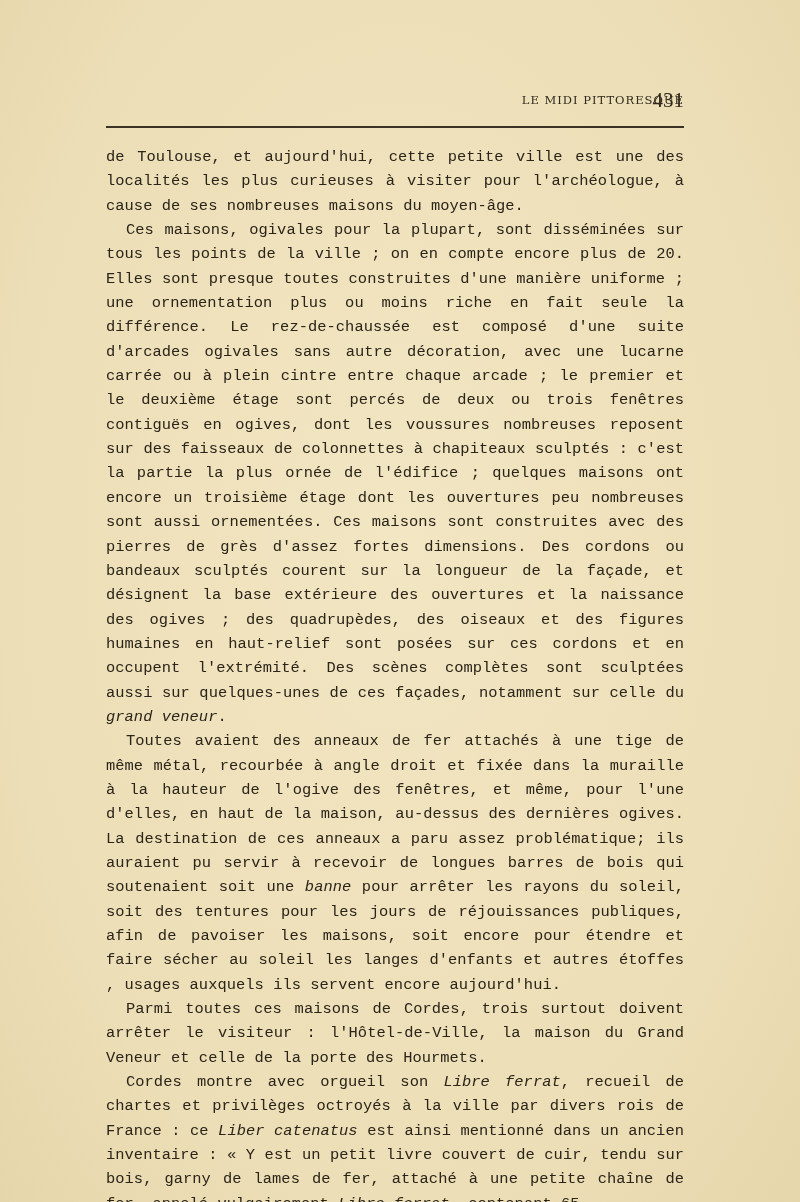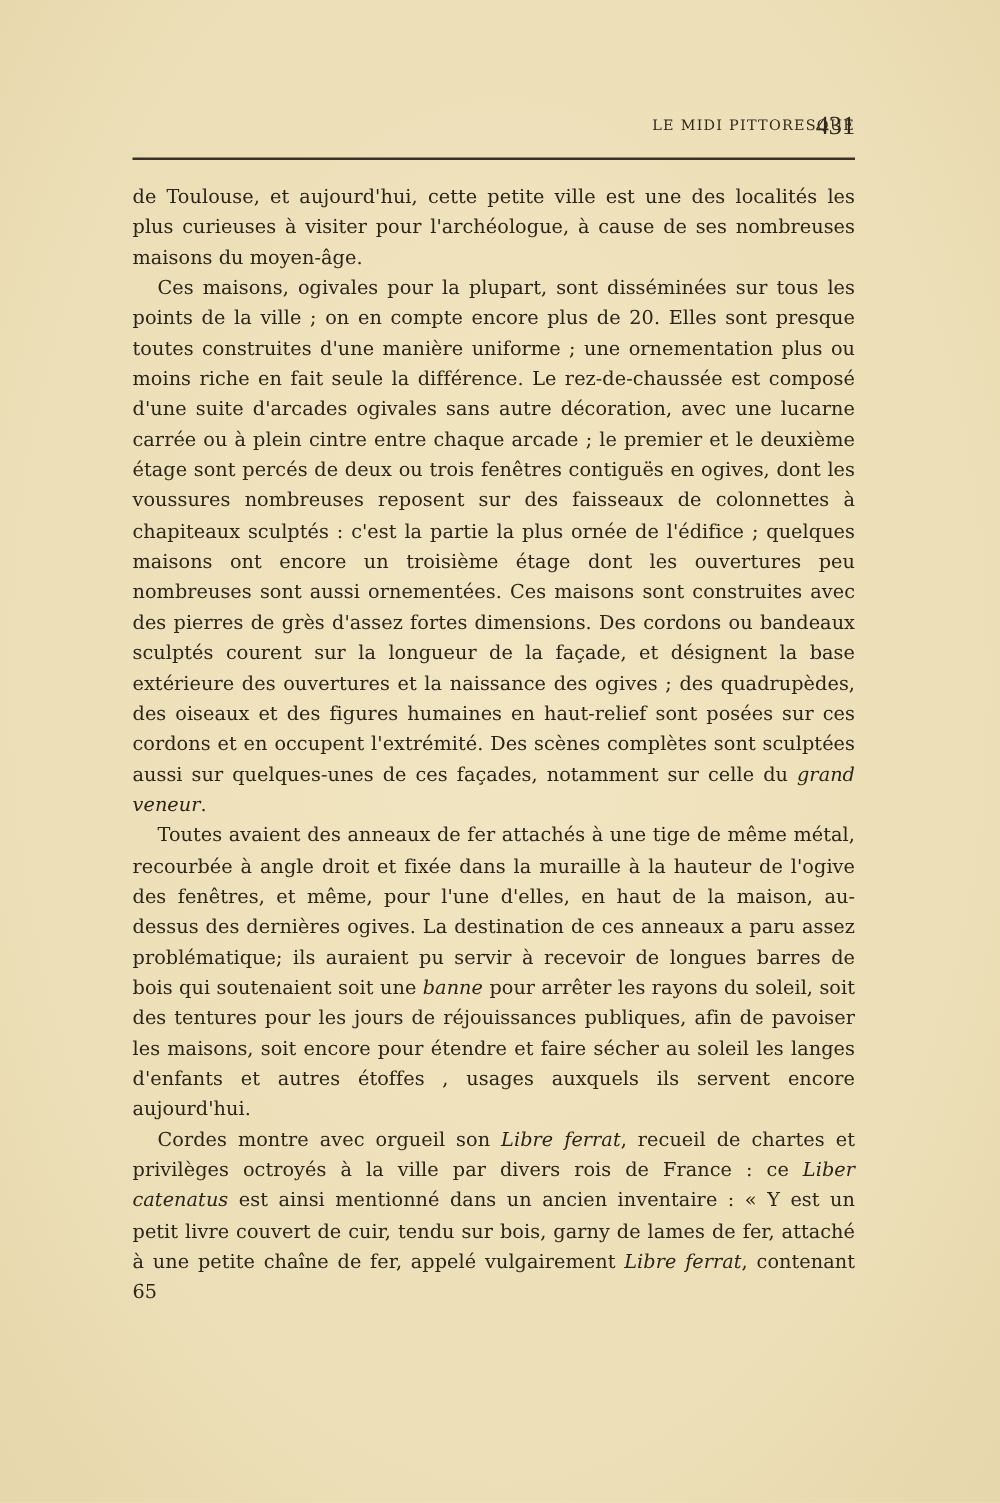--- a/index.html
+++ b/index.html
@@ -30,32 +30,33 @@
   .rule {
     height:2px; background:#3a3224; margin-top:12px; margin-left:0; width:578px;
   }
   .body-text {
     margin-top:17px;
     font-size:15.4px;
     line-height:24.35px;
     text-align:justify;
     letter-spacing:0.05px;
   }
-  .para { margin:0; text-indent:0; }
+  .para { margin:0; text-indent:0;font-family:Liberation Mono, monospace; }
   .para.indent { text-indent:20px; }
   .it { font-style:italic; }
 </style>
 </head>
 <body>
 
 <div class="page">
   <div class="running-head">
     <div class="rh-title">LE MIDI PITTORESQUE</div>
     <div class="rh-page">431</div>
   </div>
   <div class="rule"></div>
   <div class="body-text" id="body-text">
       <p class="para"><span>de Toulouse, et aujourd'hui, cette petite ville est une des localités les plus curieuses à visiter pour l'archéologue, à cause de ses nombreuses maisons du moyen-âge.</span></p>
       <p class="para indent"><span>Ces maisons, ogivales pour la plupart, sont disséminées sur tous les points de la ville ; on en compte encore plus de 20. Elles sont presque toutes construites d'une manière uniforme ; une ornementation plus ou moins riche en fait seule la différence. Le rez-de-chaussée est composé d'une suite d'arcades ogivales sans autre décoration, avec une lucarne carrée ou à plein cintre entre chaque arcade ; le premier et le deuxième étage sont percés de deux ou trois fenêtres contiguës en ogives, dont les voussures nombreuses reposent sur des faisseaux de colonnettes à chapiteaux sculptés : c'est la partie la plus ornée de l'édifice ; quelques maisons ont encore un troisième étage dont les ouvertures peu nombreuses sont aussi ornementées. Ces maisons sont construites avec des pierres de grès d'assez fortes dimensions. Des cordons ou bandeaux sculptés courent sur la longueur de la façade, et désignent la base extérieure des ouvertures et la naissance des ogives ; des quadrupèdes, des oiseaux et des figures humaines en haut-relief sont posées sur ces cordons et en occupent l'extrémité. Des scènes complètes sont sculptées aussi sur quelques-unes de ces façades, notamment sur celle du </span><span class="it">grand veneur</span><span>.</span></p>
       <p class="para indent"><span>Toutes avaient des anneaux de fer attachés à une tige de même métal, recourbée à angle droit et fixée dans la muraille à la hauteur de l'ogive des fenêtres, et même, pour l'une d'elles, en haut de la maison, au-dessus des dernières ogives. La destination de ces anneaux a paru assez problématique; ils auraient pu servir à recevoir de longues barres de bois qui soutenaient soit une </span><span class="it">banne</span><span> pour arrêter les rayons du soleil, soit des tentures pour les jours de réjouissances publiques, afin de pavoiser les maisons, soit encore pour étendre et faire sécher au soleil les langes d'enfants et autres étoffes , usages auxquels ils servent encore aujourd'hui.</span></p>
+      <p class="para indent"><span>Parmi toutes ces maisons de Cordes, trois surtout doivent arrêter le visiteur : l'Hôtel-de-Ville, la maison du Grand Veneur et celle de la porte des Hourmets.</span></p>
       <p class="para indent"><span>Cordes montre avec orgueil son </span><span class="it">Libre ferrat</span><span>, recueil de chartes et privilèges octroyés à la ville par divers rois de France : ce </span><span class="it">Liber catenatus</span><span> est ainsi mentionné dans un ancien inventaire : « Y est un petit livre couvert de cuir, tendu sur bois, garny de lames de fer, attaché à une petite chaîne de fer, appelé vulgairement </span><span class="it">Libre ferrat</span><span>, contenant 65</span></p>
     </div>
 </div>
 
 </body></html>

